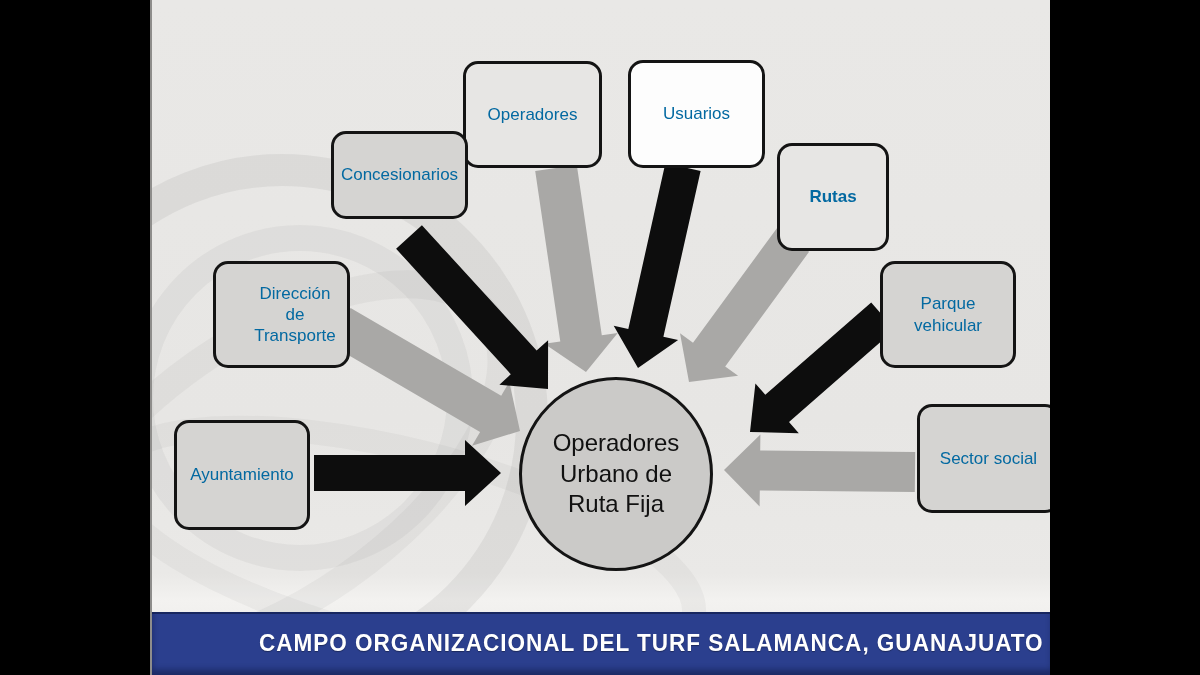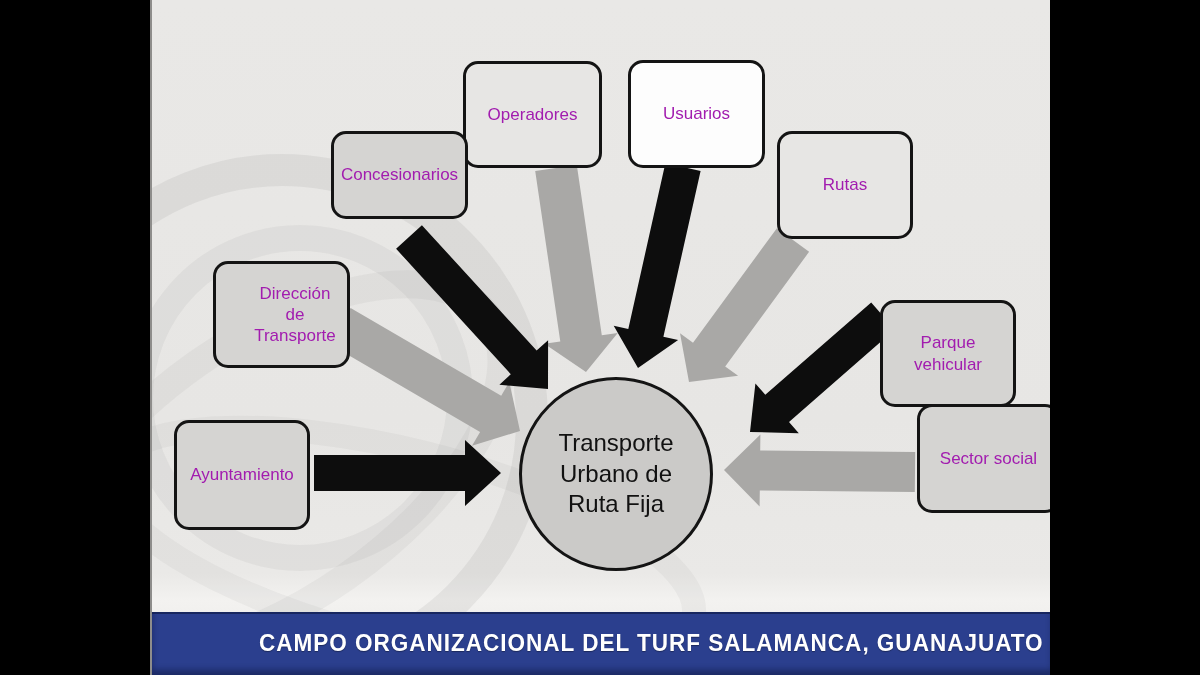--- a/index.html
+++ b/index.html
@@ -52,21 +52,21 @@
     position: absolute;
     display: flex;
     align-items: center;
     justify-content: center;
     text-align: center;
     box-sizing: border-box;
     border: 3px solid #141414;
     border-radius: 15px;
     font-size: 17px;
     line-height: 1.25;
-    color: #a21caf;
+    color: #0369a1;
     padding: 6px 9px;
     z-index: 3;
   }
   .node.tone-mid   { background: #d5d4d2; }
   .node.tone-light { background: #e7e6e4; }
   .node.tone-white { background: #fdfdfd; }
 
   #center-node {
     position: absolute;
     display: flex;
@@ -140,39 +140,39 @@
     <div id="node-layer">
         <div class="node tone-light" style="left: 311px; top: 61px; width: 139px; height: 107px;">
           <span>Operadores</span>
         </div>
         <div class="node tone-white" style="left: 476px; top: 60px; width: 137px; height: 108px;">
           <span>Usuarios</span>
         </div>
         <div class="node tone-mid" style="left: 179px; top: 131px; width: 137px; height: 88px;">
           <span>Concesionarios</span>
         </div>
-        <div class="node tone-light" style="left: 625px; top: 131px; width: 136px; height: 108px;">
+        <div class="node tone-light" style="left: 625px; top: 143px; width: 112px; height: 108px; font-weight: bold;">
           <span>Rutas</span>
         </div>
         <div class="node tone-mid" style="left: 61px; top: 261px; width: 137px; height: 107px; padding-left: 36px;">
           <span>Dirección de Transporte</span>
         </div>
-        <div class="node tone-mid" style="left: 728px; top: 261px; width: 136px; height: 107px; margin-top: 39px;">
+        <div class="node tone-mid" style="left: 728px; top: 261px; width: 136px; height: 107px;">
           <span>Parque vehicular</span>
         </div>
         <div class="node tone-mid" style="left: 22px; top: 420px; width: 136px; height: 110px;">
           <span>Ayuntamiento</span>
         </div>
         <div class="node tone-mid" style="left: 765px; top: 404px; width: 143px; height: 109px;">
           <span>Sector social</span>
         </div>
       </div>
 
     <div id="center-node" style="left: 367px; top: 377px; width: 194px; height: 194px; background: rgb(203, 202, 200);">
-      <span>Transporte Urbano de Ruta Fija</span>
+      <span>Operadores Urbano de Ruta Fija</span>
     </div>
 
     <div id="footer-banner">
       <span class="banner-text">CAMPO ORGANIZACIONAL DEL TURF SALAMANCA, GUANAJUATO</span>
     </div>
 
   </div>
 </div>
 
 </body></html>

